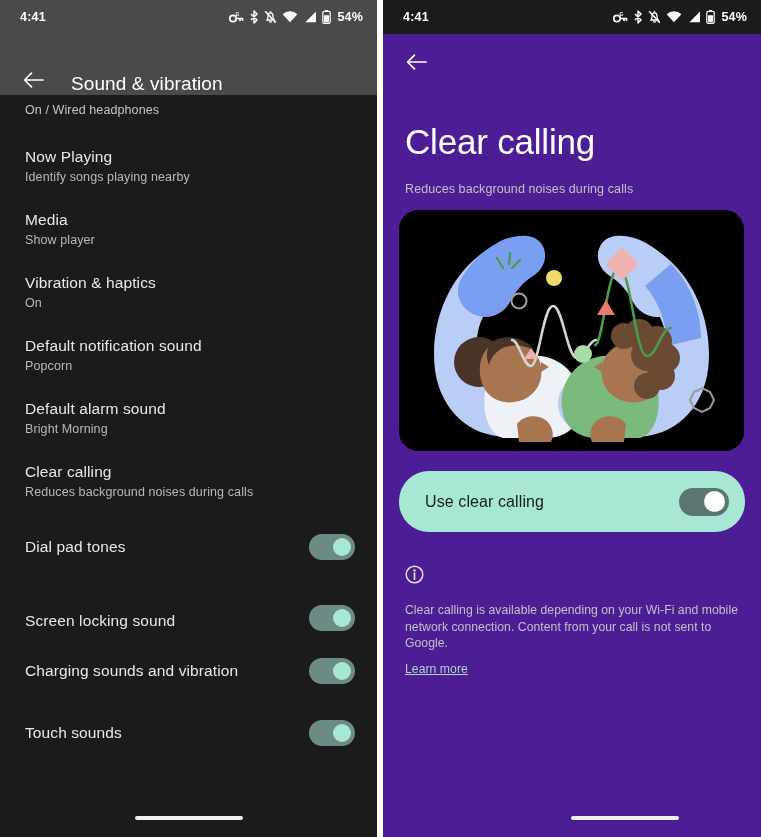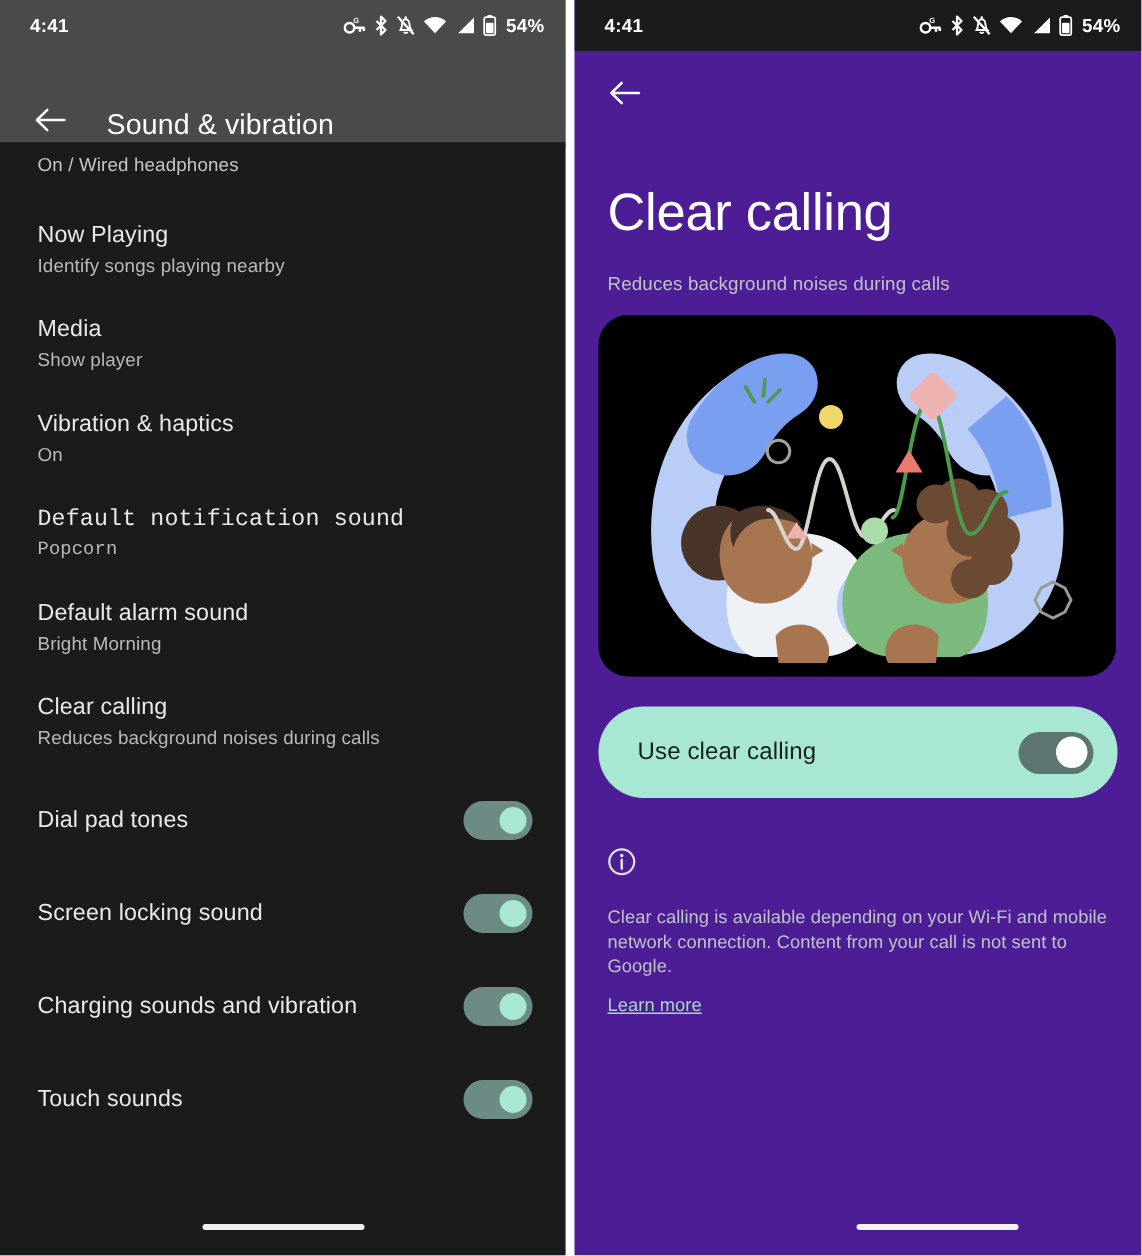--- a/index.html
+++ b/index.html
@@ -61,25 +61,25 @@
   .row-title {
     color: #e6e8ea; font-size: 15.5px; letter-spacing: .1px; line-height: 20px;
   }
   .row-sub {
     color: #b6babd; font-size: 12.5px; letter-spacing: .1px;
     line-height: 16px; margin-top: 2px;
   }
   .r-nowplaying { margin-top: 27px; }
   .r-media      { margin-top: 19px; }
   .r-vib        { margin-top: 19px; }
-  .r-notifsnd   { margin-top: 19px; font-family: Liberation Mono, monospace; }
+  .r-notifsnd   { margin-top: 19px; }
   .r-alarm      { margin-top: 19px; }
   .r-clear      { margin-top: 19px; }
   .r-dialpad    { margin-top: 22px; }
-  .r-screenlock { margin-top: 18px; }
+  .r-screenlock { margin-top: 18px; align-items: flex-end; }
   .r-charging   { margin-top: 18px; }
   .r-touch      { margin-top: 18px; }
   .r-vibicon    { margin-top: 17px; align-items: center; }
 
   
   .sw {
     position: relative; width: 46px; height: 26px; border-radius: 13px;
     flex: 0 0 auto; cursor: pointer; margin-left: 14px;
   }
   .sw.on  { background: #6d8b85; }

